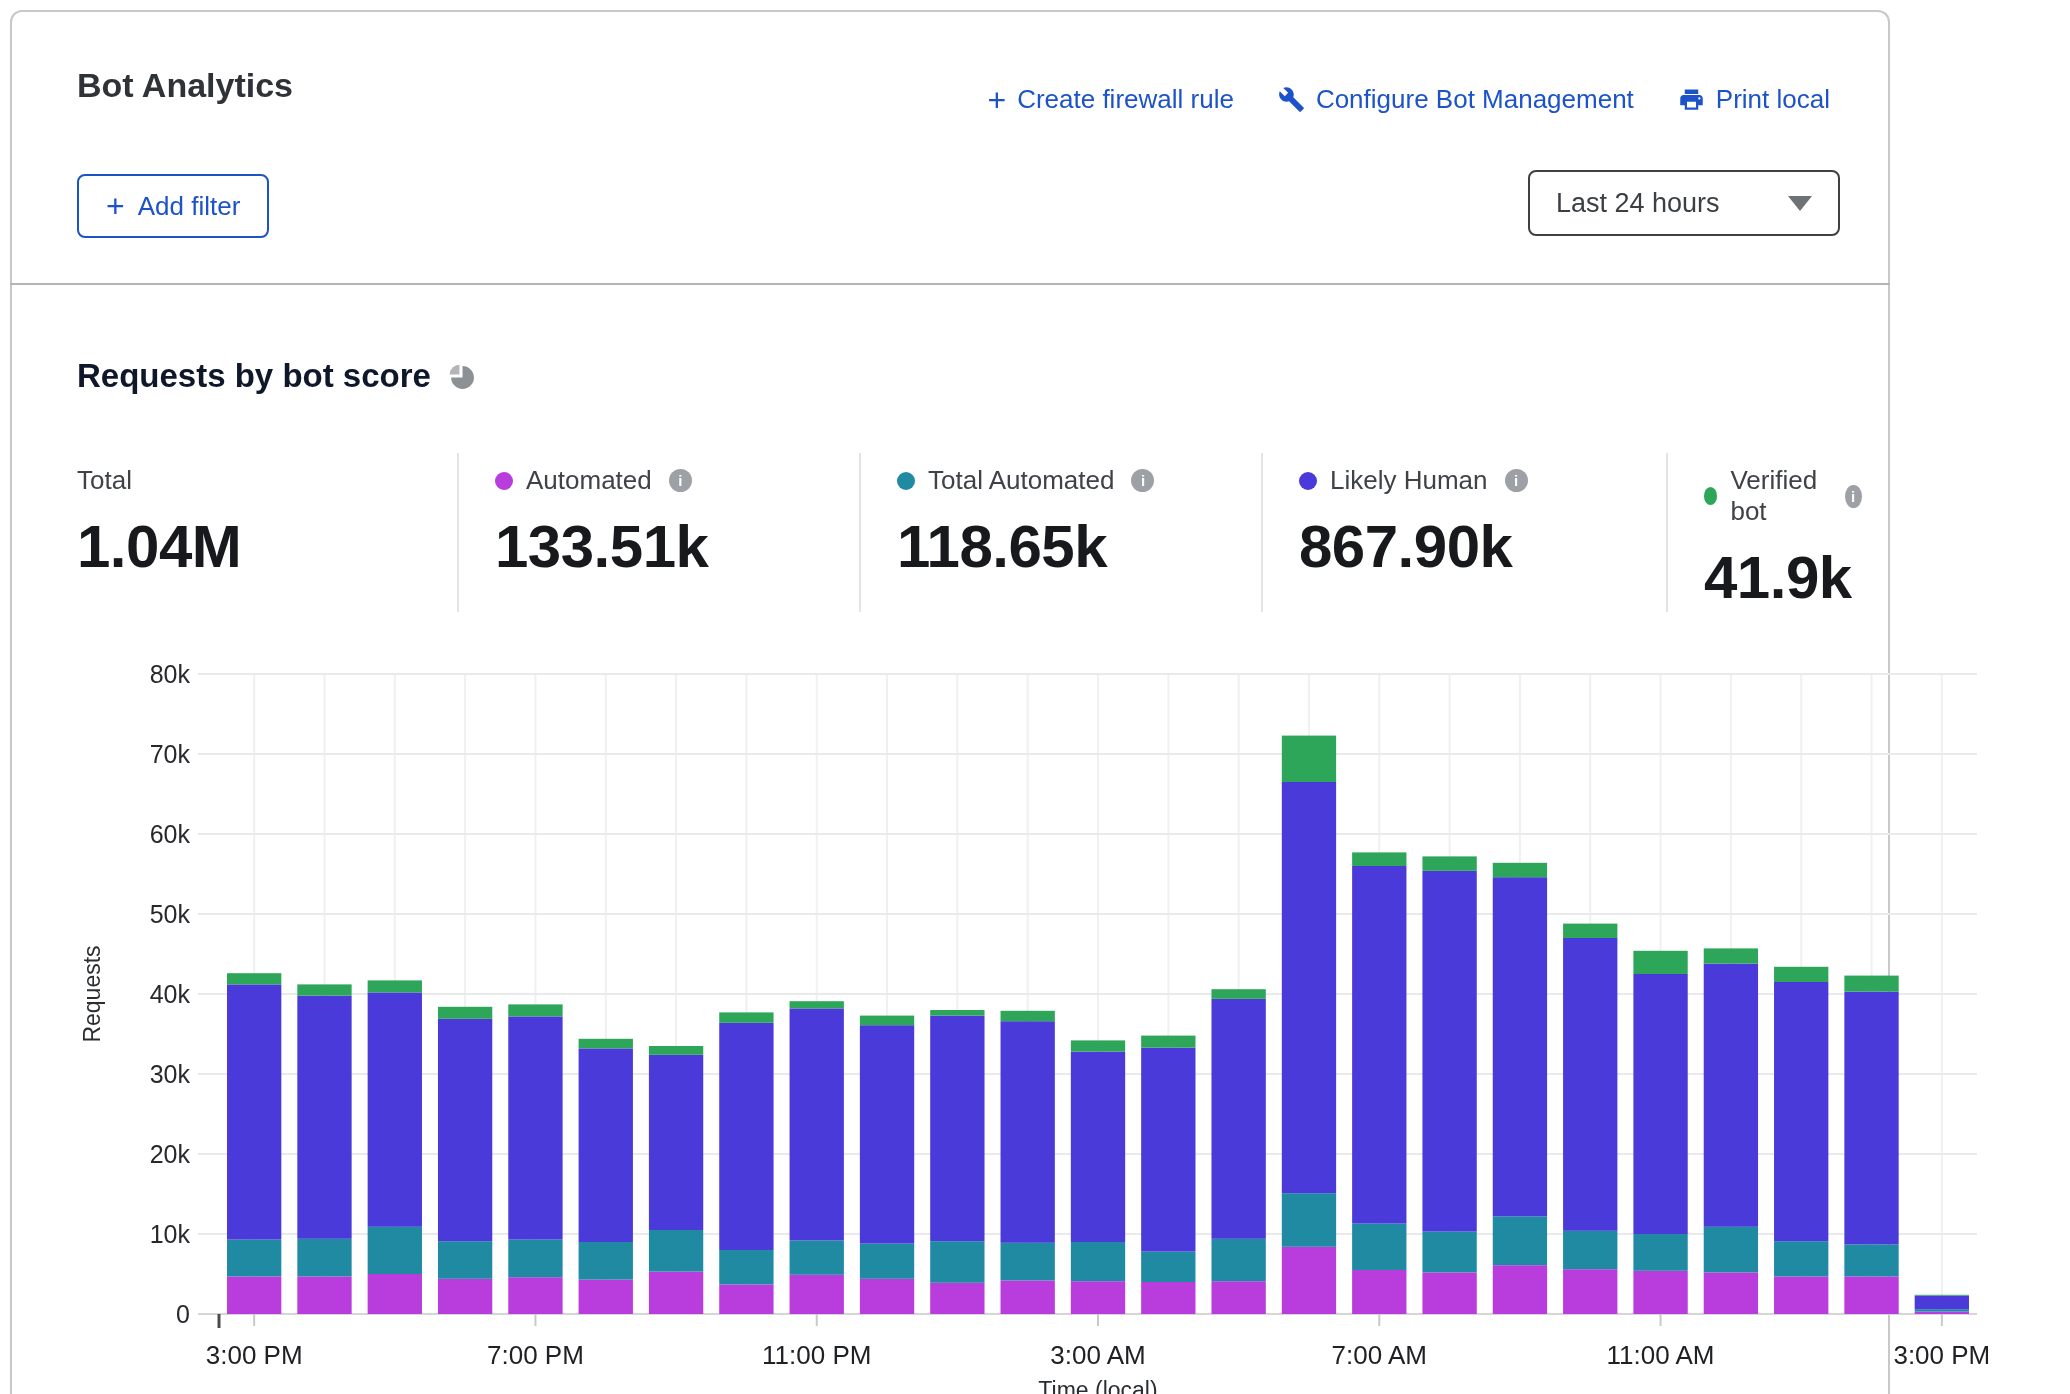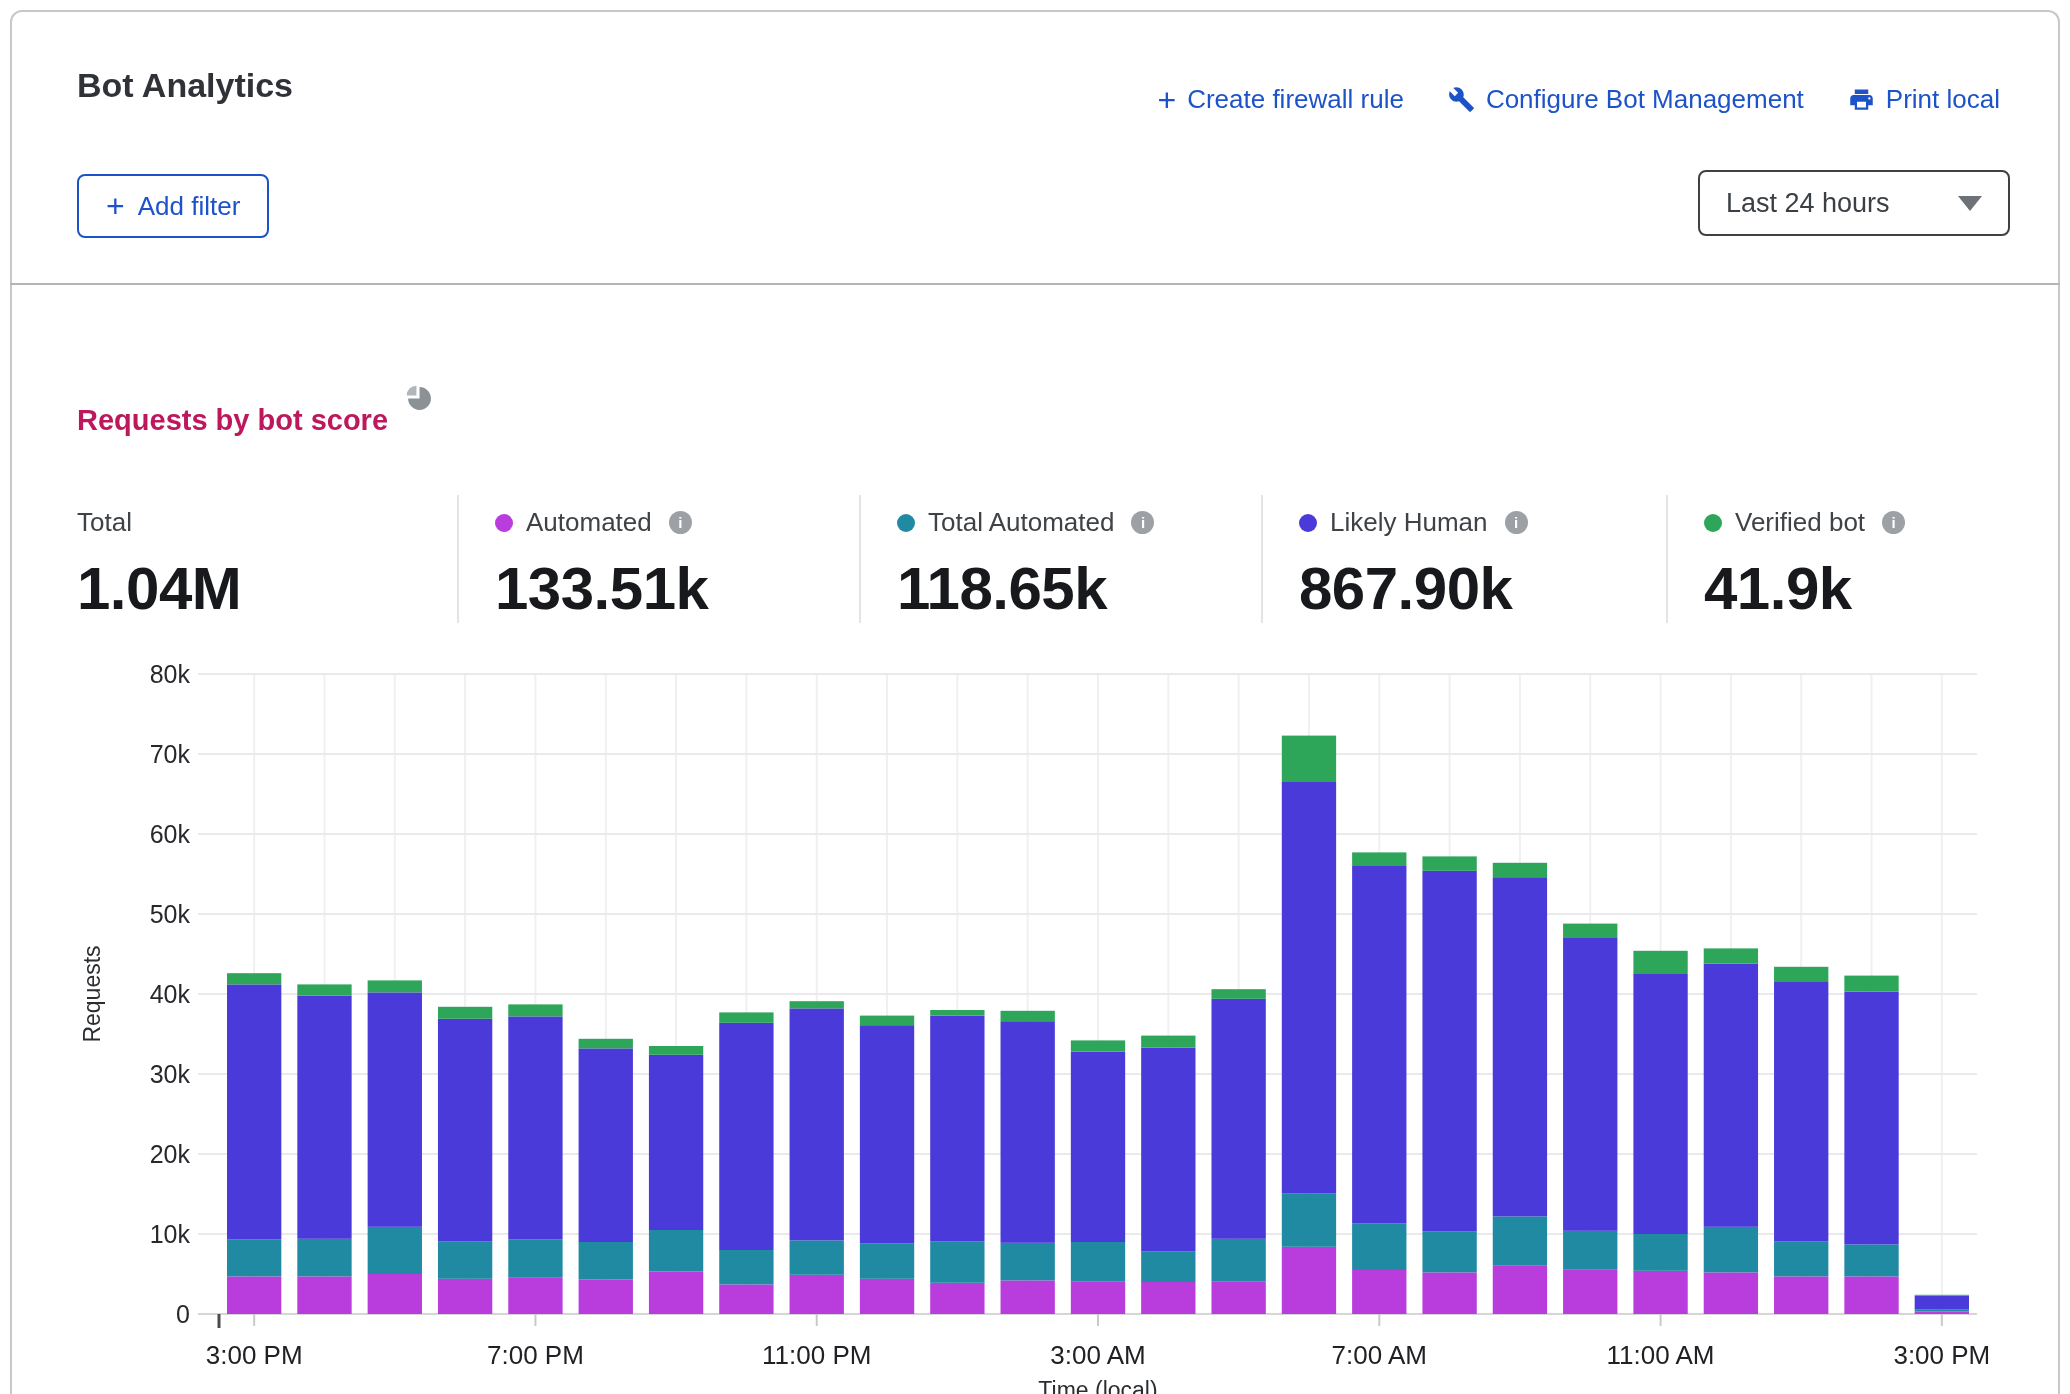--- a/index.html
+++ b/index.html
@@ -1,20 +1,20 @@
 <!DOCTYPE html>
 <html><head>
 <meta charset="utf-8">
 <style>
   * { margin: 0; padding: 0; box-sizing: border-box; }
   html,body { width: 2070px; height: 1394px; background: #fff; overflow: hidden;
               font-family: "Liberation Sans", sans-serif; }
   .page { position: relative; width: 2070px; height: 1394px; background:#fff; }
 
-  .card { position: absolute; left: 10px; top: 10px; width: 2050px; height: 1384px;
+  .card { position: absolute; left: 10px; top: 10px; width: 1880px; height: 1384px;
           border: 2px solid #c8c8c8; border-bottom: none; border-radius: 12px 12px 0 0;
           background: #fff; }
 
   
   .card-header { position: relative; height: 271px; }
   .page-title { position: absolute; left: 65px; top: 54px; font-size: 34px; font-weight: 700;
                 color: #2f3338; }
   .header-actions { position: absolute; right: 58px; top: 72px; display: flex; gap: 44px;
                     align-items: center; }
   .link { display: flex; align-items: center; gap: 11px; color: #1d53c9; font-size: 26px;
@@ -33,21 +33,21 @@
                 font-size: 27px; color: #3b4045; cursor: pointer; background:#fff; }
   .caret-down { width: 0; height: 0; border-left: 12px solid transparent;
                 border-right: 12px solid transparent; border-top: 15px solid #6e7276; }
 
   .divider { position: absolute; left: -2px; right: -2px; top: 271px; height: 2px;
              background: #b5b5b5; }
 
   
   .card-body { position: absolute; left: 0; top: 273px; right: 0; bottom: 0; }
   .section-title-row { display: flex; align-items: center; gap: 17px; padding: 72px 0 0 65px; }
-  .section-title { font-size: 29px; font-weight: 700; color: #be185d; margin-top: 47px; }
+  .section-title { font-size: 33px; font-weight: 700; color: #0f172a; }
 
   .stats-row { display: grid; grid-template-columns: 380px 402px 402px 405px auto;
                margin-top: 58px; margin-left: 65px; margin-right: 40px; }
   .stat { padding-top: 4px; }
   .stat + .stat { border-left: 2px solid #e4e4e4; padding-left: 36px; }
   .stat-label-row { display: flex; align-items: center; gap: 13px; margin-top: 8px; }
   .stat-label { font-size: 26px; color: #3f4247; }
   .legend-dot { width: 18px; height: 18px; border-radius: 50%; display: inline-block; }
   .info-badge { width: 23px; height: 23px; border-radius: 50%; background: #9da1a6;
                 color: #fff; font-size: 15px; font-weight: 700; display: inline-flex;

